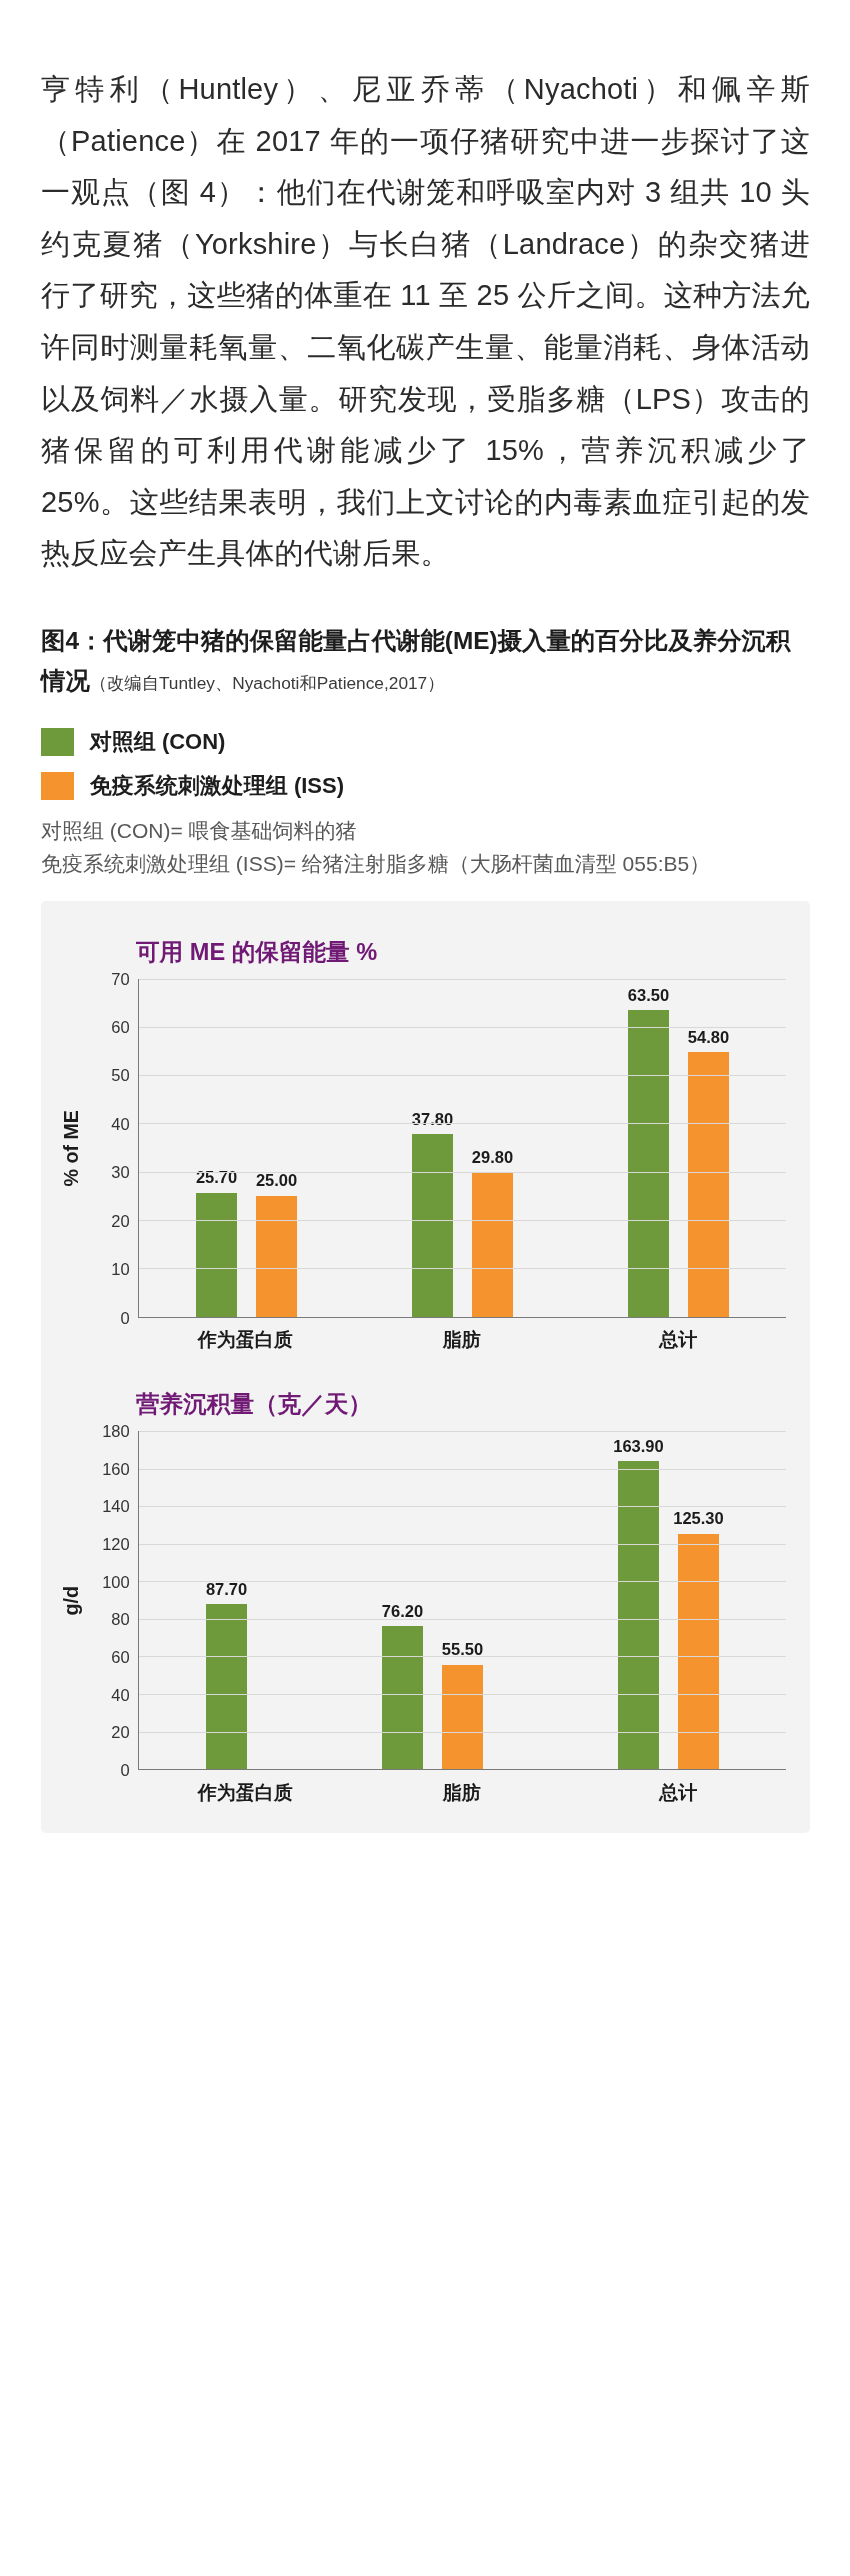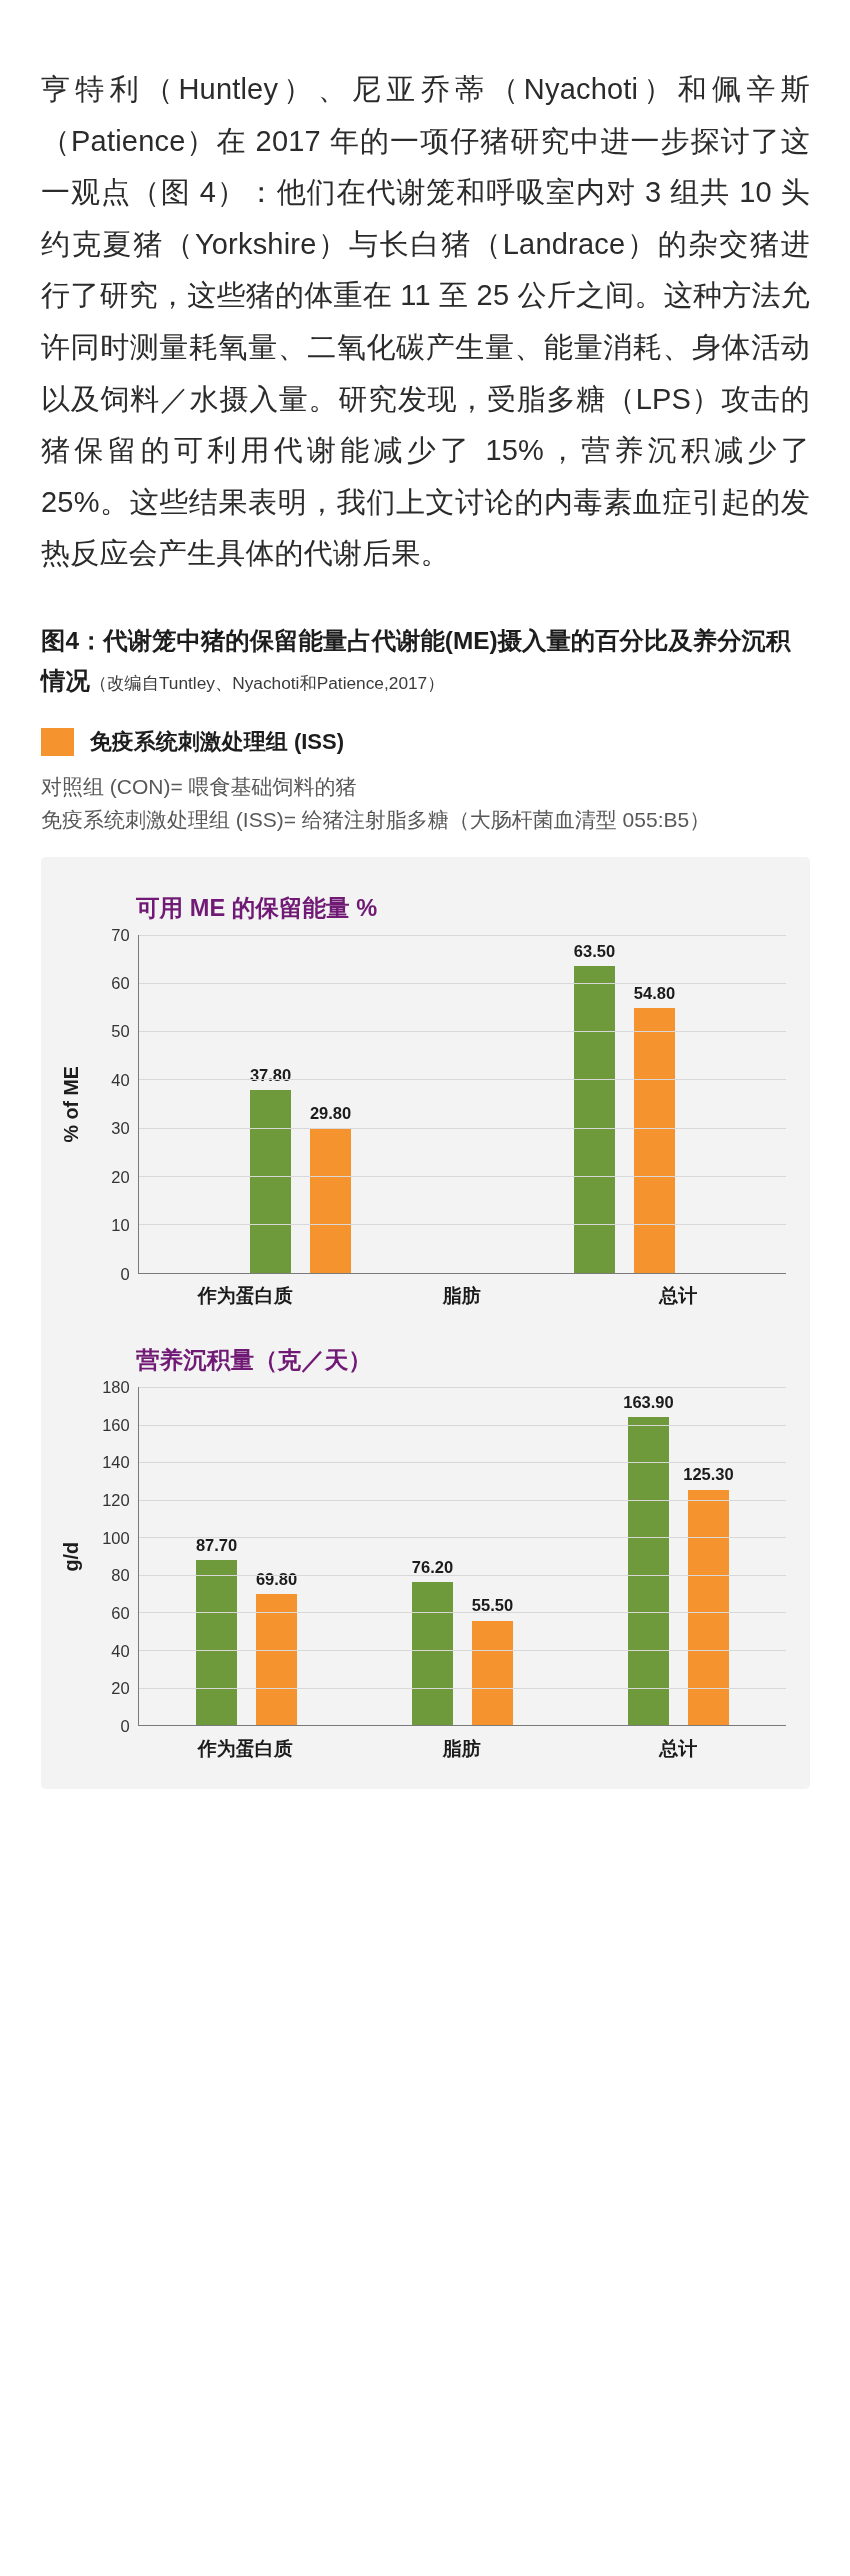--- a/index.html
+++ b/index.html
@@ -182,20 +182,24 @@
 
 <div class="page">
 
   <p class="article">亨特利（Huntley）、尼亚乔蒂（Nyachoti）和佩辛斯（Patience）在 2017 年的一项仔猪研究中进一步探讨了这一观点（图 4）：他们在代谢笼和呼吸室内对 3 组共 10 头约克夏猪（Yorkshire）与长白猪（Landrace）的杂交猪进行了研究，这些猪的体重在 11 至 25 公斤之间。这种方法允许同时测量耗氧量、二氧化碳产生量、能量消耗、身体活动以及饲料／水摄入量。研究发现，受脂多糖（LPS）攻击的猪保留的可利用代谢能减少了 15%，营养沉积减少了 25%。这些结果表明，我们上文讨论的内毒素血症引起的发热反应会产生具体的代谢后果。</p>
 
   <div class="fig-caption">
     <span>图4：代谢笼中猪的保留能量占代谢能(ME)摄入量的百分比及养分沉积情况</span><span class="src">（改编自Tuntley、Nyachoti和Patience,2017）</span>
   </div>
 
   <div class="legend">
+    <div class="legend-row">
+      <span class="legend-swatch" style="background:#6f9a3b"></span>
+      <span class="legend-label">对照组 (CON)</span>
+    </div>
     <div class="legend-row">
       <span class="legend-swatch" style="background:#f5932e"></span>
       <span class="legend-label">免疫系统刺激处理组 (ISS)</span>
     </div>
   </div>
 
   <div class="notes">
     <div class="note-line">对照组 (CON)= 喂食基础饲料的猪</div>
     <div class="note-line">免疫系统刺激处理组 (ISS)= 给猪注射脂多糖（大肠杆菌血清型 055:B5）</div>
   </div>
@@ -211,20 +215,32 @@
             <div class="tick" style="top: 85.7143%;">10</div>
             <div class="tick" style="top: 71.4286%;">20</div>
             <div class="tick" style="top: 57.1429%;">30</div>
             <div class="tick" style="top: 42.8571%;">40</div>
             <div class="tick" style="top: 28.5714%;">50</div>
             <div class="tick" style="top: 14.2857%;">60</div>
             <div class="tick" style="top: 0%;">70</div>
           </div>
         <div class="plot" id="c1-plot">
           <div class="groups" id="c1-groups">
+              <div class="group">
+                <div class="bar-holder">
+                  <div class="bar" style="background: rgb(111, 154, 59); height: 36.7143%;">
+                    <span class="bar-value">25.70</span>
+                  </div>
+                </div>
+                <div class="bar-holder">
+                  <div class="bar" style="background: rgb(245, 147, 46); height: 35.7143%;">
+                    <span class="bar-value">25.00</span>
+                  </div>
+                </div>
+              </div>
               <div class="group">
                 <div class="bar-holder">
                   <div class="bar" style="background: rgb(111, 154, 59); height: 54%;">
                     <span class="bar-value">37.80</span>
                   </div>
                 </div>
                 <div class="bar-holder">
                   <div class="bar" style="background: rgb(245, 147, 46); height: 42.5714%;">
                     <span class="bar-value">29.80</span>
                   </div>
@@ -276,25 +292,20 @@
             <div class="tick" style="top: 0%;">180</div>
           </div>
         <div class="plot" id="c2-plot">
           <div class="groups" id="c2-groups">
               <div class="group">
                 <div class="bar-holder">
                   <div class="bar" style="background: rgb(111, 154, 59); height: 48.7222%;">
                     <span class="bar-value">87.70</span>
                   </div>
                 </div>
-                <div class="bar-holder">
-                  <div class="bar" style="background: rgb(245, 147, 46); height: 38.7778%;">
-                    <span class="bar-value">69.80</span>
-                  </div>
-                </div>
               </div>
               <div class="group">
                 <div class="bar-holder">
                   <div class="bar" style="background: rgb(111, 154, 59); height: 42.3333%;">
                     <span class="bar-value">76.20</span>
                   </div>
                 </div>
                 <div class="bar-holder">
                   <div class="bar" style="background: rgb(245, 147, 46); height: 30.8333%;">
                     <span class="bar-value">55.50</span>

